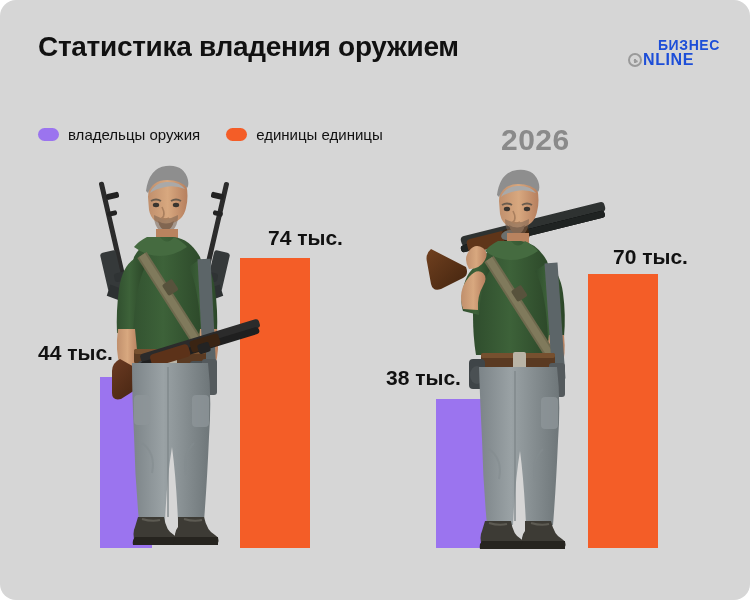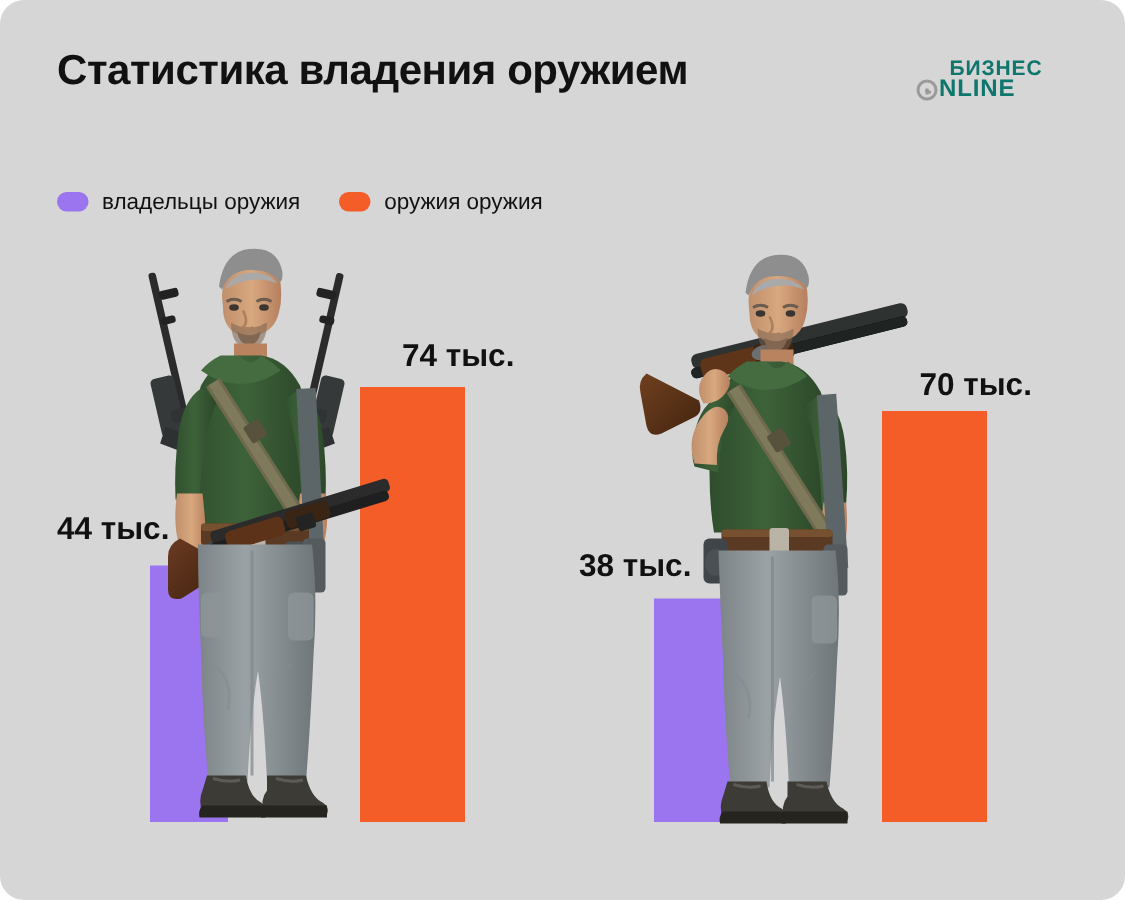--- a/index.html
+++ b/index.html
@@ -28,25 +28,25 @@
     left: 38px;
     top: 31px;
     font-size: 28px;
     font-weight: bold;
     color: #111111;
     letter-spacing: -0.3px;
     white-space: nowrap;
   }
   #logo {
     position: absolute;
-    right: 47px;
+    right: 30px;
     top: 38px;
     width: 92px;
-    text-align: center;
-    color: #0f766e;
+    text-align: right;
+    color: #1d4ed8;
     line-height: 1.0;
   }
   .logo-line1 {
     font-size: 14px;
     font-weight: bold;
     letter-spacing: 0.6px;
     display: block;
     padding-left: 14px;
   }
   .logo-line2 {
@@ -163,21 +163,21 @@
     </span>
   </div>
 
   <div id="legend">
     <div class="legend-item">
       <span class="legend-swatch" style="background:#9b74ef"></span>
       <span class="legend-label">владельцы оружия</span>
     </div>
     <div class="legend-item">
       <span class="legend-swatch" style="background:#f45d27"></span>
-      <span class="legend-label">оружия оружия</span>
+      <span class="legend-label">единицы единицы</span>
     </div>
   </div>
 
 
   <div class="bar bar-purple" style="left:100px; width:52px; height:171px;"></div>
   <div class="bar bar-orange" style="left:240px; width:70px; height:290px;"></div>
 
   <div class="value-label" style="left:38px; top:341px;text-align:right;">44 тыс.</div>
   <div class="value-label" style="left:268px; top:226px;">74 тыс.</div>
 
@@ -275,20 +275,21 @@
 
       <path d="M40 354 h26 q2 14 10 18 q5 3 3 8 h-42 q-3 -10 0 -16 z" fill="#3d3b35"></path>
       <path d="M80 354 h26 q3 14 11 18 q5 3 3 8 h-42 q-3 -10 2 -16 z" fill="#3d3b35"></path>
       <path d="M37 374 h42 v8 h-44 q-1 -5 2 -8z" fill="#26241f"></path>
       <path d="M78 374 h42 v8 h-44 q-1 -5 2 -8z" fill="#26241f"></path>
       <path d="M44 356 q10 3 18 1" stroke="#5d5b53" stroke-width="2" fill="none"></path>
       <path d="M86 356 q10 3 18 1" stroke="#5d5b53" stroke-width="2" fill="none"></path>
     </svg>
   </div>
 
+  <div class="year-label" style="left:501px; top:123px;">2026</div>
 
   <div class="bar bar-purple" style="left:436px; width:52px; height:149px;"></div>
   <div class="bar bar-orange" style="left:588px; width:70px; height:274px;"></div>
 
   <div class="value-label" style="left:386px; top:366px;">38 тыс.</div>
   <div class="value-label" style="left:613px; top:245px;">70 тыс.</div>
 
   <div class="figure" style="left:425px; width:214px; height:392px;">
     <svg viewBox="0 0 214 392" width="214" height="392" xmlns="http://www.w3.org/2000/svg">
       <defs>

